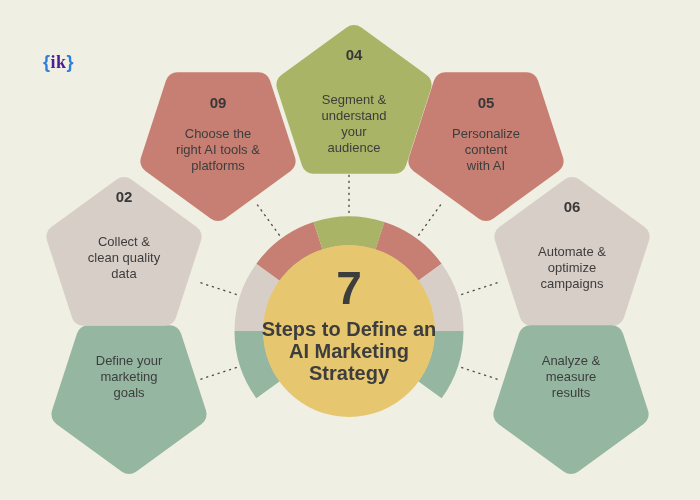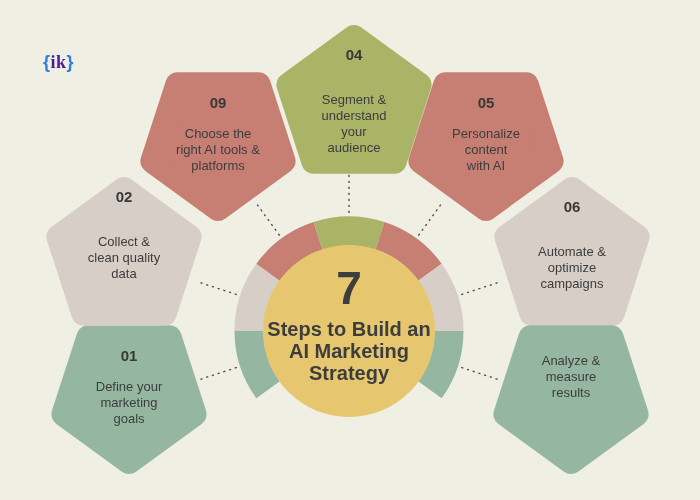--- a/index.html
+++ b/index.html
@@ -55,21 +55,20 @@
       <polygon points="218.0,209.0 283.6,161.3 258.6,84.2 177.4,84.2 152.4,161.3" fill="#c67f72" stroke="#c67f72" stroke-width="24" stroke-linejoin="round"></polygon>
       <polygon points="354.0,37.0 288.4,84.7 313.4,161.8 394.6,161.8 419.6,84.7" fill="#a9b466" stroke="#a9b466" stroke-width="24" stroke-linejoin="round"></polygon>
       <polygon points="486.0,209.0 551.6,161.3 526.6,84.2 445.4,84.2 420.4,161.3" fill="#c67f72" stroke="#c67f72" stroke-width="24" stroke-linejoin="round"></polygon>
       <polygon points="572.0,189.0 506.4,236.7 531.4,313.8 612.6,313.8 637.6,236.7" fill="#d7cec7" stroke="#d7cec7" stroke-width="24" stroke-linejoin="round"></polygon>
       <polygon points="571.0,462.0 636.6,414.3 611.6,337.2 530.4,337.2 505.4,414.3" fill="#95b7a1" stroke="#95b7a1" stroke-width="24" stroke-linejoin="round"></polygon>
     </svg>
 
   <div class="logo"><span class="brace">{</span><span class="ik">ik</span><span class="brace">}</span></div>
 
   <div class="step inv" style="left:54px;top:343px;">
-    <div class="num">01</div>
     <div class="lbl">Define your
 marketing
 goals</div>
   </div>
   <div class="step up" style="left:49px;top:184px;">
     <div class="num">02</div>
     <div class="lbl">Collect &amp;
 clean quality
 data</div>
   </div>
@@ -99,18 +98,18 @@
 campaigns</div>
   </div>
   <div class="step inv" style="left:496px;top:343px;">
     <div class="lbl">Analyze &amp;
 measure
 results</div>
   </div>
 
   <div class="center-label">
     <div class="big">7</div>
-    <div class="title">Steps to Build an
+    <div class="title">Steps to Define an
 AI Marketing
 Strategy</div>
   </div>
 
 </div>
 
 </body></html>

